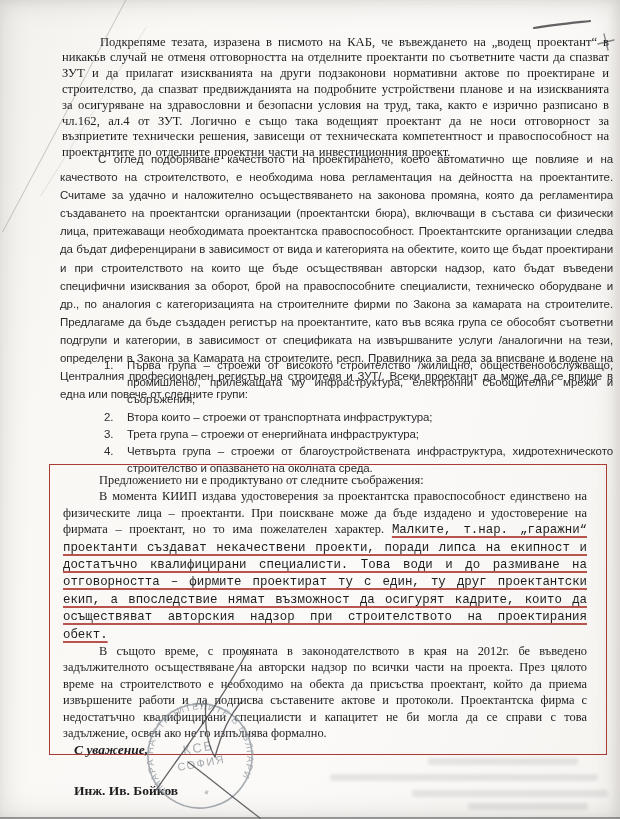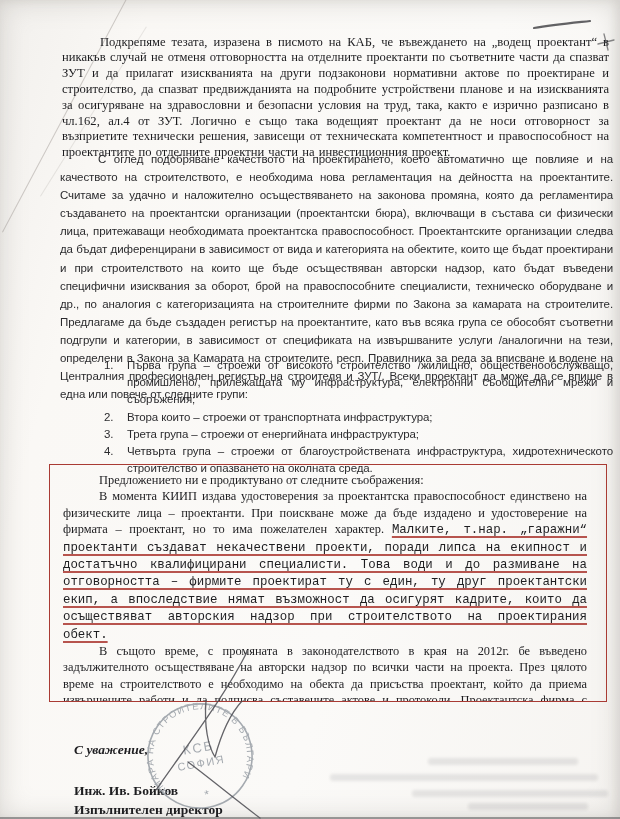--- a/index.html
+++ b/index.html
@@ -13,21 +13,21 @@
   .crease.c1{left:2px;top:232px;width:268px;transform:rotate(-62deg);}
   .crease.c2{left:40px;top:196px;width:200px;transform:rotate(-58deg);opacity:.45;}
   .para{position:absolute;text-align:justify;}
   #para1{left:62px;top:22px;width:547px;font-size:12.6px;line-height:15.8px;text-indent:38px;word-spacing:1px;}
   #para2{left:60px;top:140px;width:553px;font-family:"Liberation Sans",sans-serif;font-size:11.5px;line-height:18.1px;color:#2b2b2e;text-indent:38px;letter-spacing:-.1px;margin-top:10px;}
   #group-list{position:absolute;left:104px;top:357px;width:509px;font-family:"Liberation Sans",sans-serif;font-size:11.5px;line-height:17.2px;color:#2b2b2e;letter-spacing:-.1px;}
   .li{display:flex;margin:0;}
   .li .num{width:23px;flex:0 0 23px;}
   .li .txt{flex:1;text-align:justify;}
   #red-box{
-    position:absolute;left:49px;top:464px;width:558px;height:238px;box-sizing:border-box;
+    position:absolute;left:49px;top:464px;width:558px;height:291px;box-sizing:border-box;
     border:1.6px solid #a93b34;overflow:hidden;padding:7px 19px 0 13px;
     font-size:12.4px;line-height:16.4px;
   }
   #red-box p{margin:0;text-align:justify;text-indent:36px;}
   .u-red{text-decoration:underline;text-decoration-color:rgba(170,55,48,.85);text-decoration-thickness:1.6px;text-underline-offset:3px;font-family:Liberation Mono, monospace;}
   #closing{position:absolute;left:74px;top:742px;font-weight:bold;font-size:13.5px;font-style:italic;}
   #signer{position:absolute;left:74px;top:781px;font-weight:bold;font-size:13.5px;line-height:19px;}
   #stamp{position:absolute;left:138px;top:696px;width:124px;height:124px;opacity:.78;}
   #sig-overlay,#pen-marks{position:absolute;pointer-events:none;}
   #sig-overlay{left:0;top:0;width:620px;height:819px;}
@@ -73,21 +73,20 @@
   <div id="red-box">
     <p>Предложението ни е продиктувано от следните съображения:</p>
     <p><span>В момента КИИП издава удостоверения за проектантска правоспособност единствено на физическите лица – проектанти.  При поискване може да бъде издадено и удостоверение на фирмата – проектант, но то има пожелателен характер. </span><span class="u-red">Малките, т.нар. „гаражни“ проектанти създават некачествени проекти, поради липса на екипност и достатъчно квалифицирани специалисти. Това води и до размиване на отговорността – фирмите проектират ту с един, ту друг проектантски екип, а впоследствие нямат възможност да осигурят кадрите, които да осъществяват авторския надзор при строителството на проектирания обект.</span></p>
     <p>В същото време, с промяната в законодателството в края на 2012г. бе въведено задължителното осъществяване на авторски надзор по всички части на проекта. През цялото време на строителството е необходимо на обекта да присъства проектант, който да приема извършените работи и да подписва съставените актове и протоколи. Проектантска фирма с недостатъчно квалифицирани специалисти и капацитет не би могла да се справи с това задължение, освен ако не го изпълнява формално.</p>
   </div>
 
   <div id="closing">С уважение,</div>
 
   <div id="signer">
     <div>Инж. Ив. Бойков</div>
-    <div>Изпълнителен директор</div>
   </div>
 
   <svg id="stamp" viewBox="0 0 124 124">
     <g transform="rotate(-10 62 60)" fill="none" stroke="#8d949c">
       <circle cx="62" cy="60" r="52" stroke-width="1.6"></circle>
       <path id="ringPath" d="M 24 88 A 47 47 0 1 1 100 88" stroke="none" fill="none"></path>
       <text font-family="Liberation Sans, sans-serif" font-size="9.5" letter-spacing="1.1" fill="#8d949c" stroke="none">
         <textPath href="#ringPath" startOffset="50%" text-anchor="middle">КАМАРА НА СТРОИТЕЛИТЕ В БЪЛГАРИЯ</textPath>
       </text>
       <text x="62" y="56" text-anchor="middle" font-family="Liberation Sans, sans-serif" font-size="13" letter-spacing="2" fill="#8d949c" stroke="none">КСБ</text>

